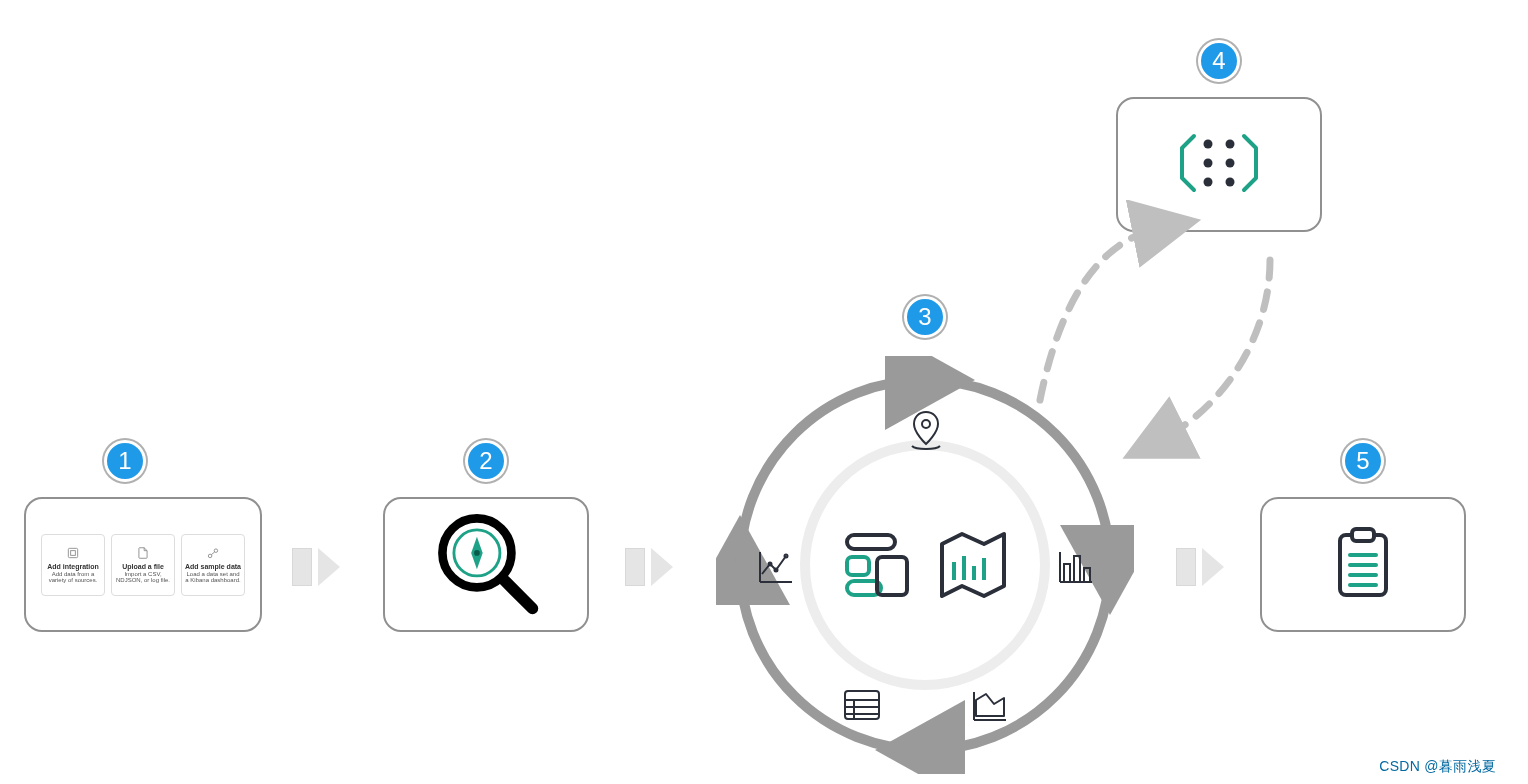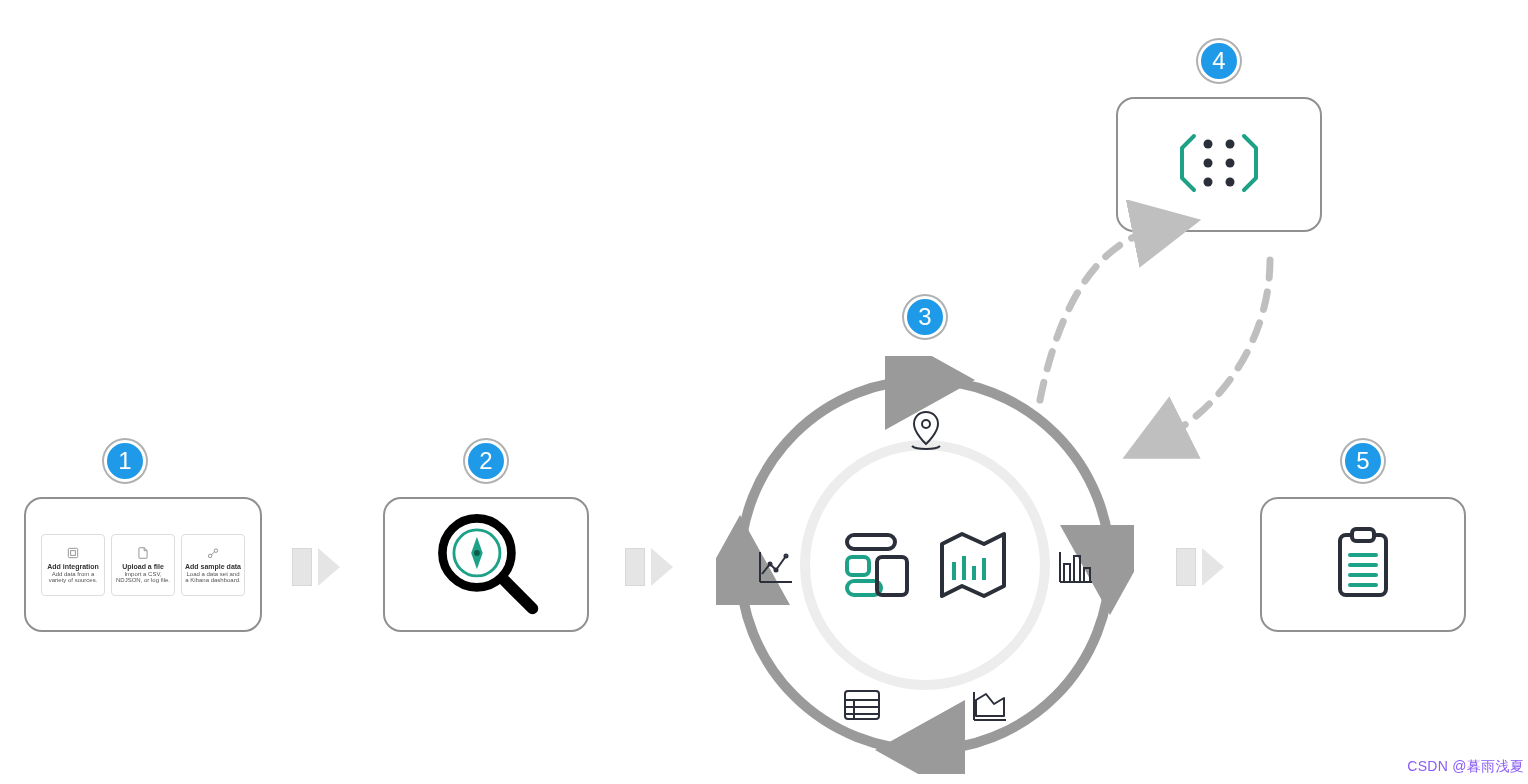--- a/index.html
+++ b/index.html
@@ -65,22 +65,22 @@
     width: 64px;
     height: 62px;
     color: #555;
     background: #fff;
   }
   .mini-card .t { font-weight: 700; margin: 3px 0 1px; font-size: 7px; color:#333;}
   .mini-card svg { width: 14px; height: 14px; }
   .watermark {
     position: absolute;
     bottom: 8px;
-    right: 4px;
-    color: #8b5cf6;
+    right: 32px;
+    color: #0369a1;
     font-size: 14px;
     letter-spacing: 0.3px;
   }
 </style>
 </head>
 <body>
 
 <div class="step-card" style="left:24px; top:497px; width:238px; height:135px;">
   <div style="display:flex; gap:6px; justify-content:center; align-items:center; height:100%; padding:0 10px;">
 

